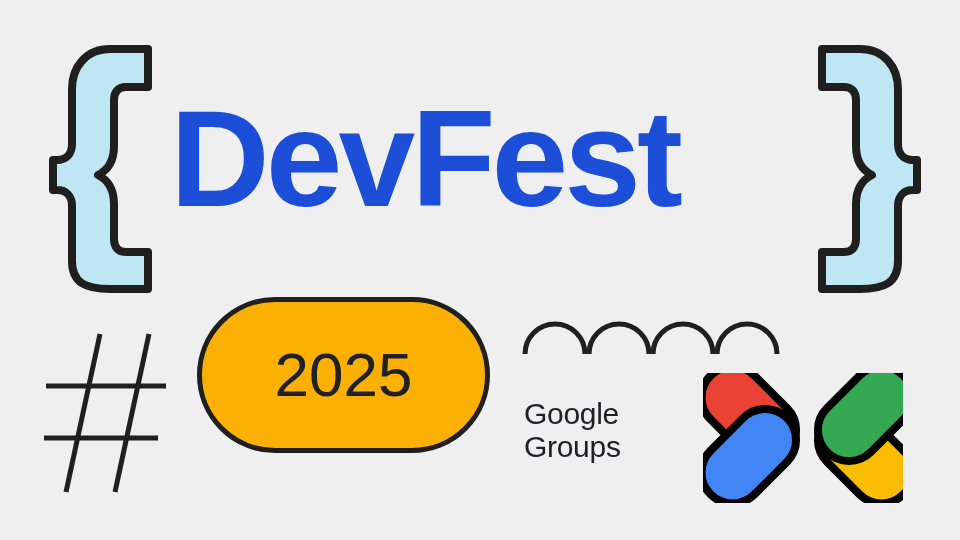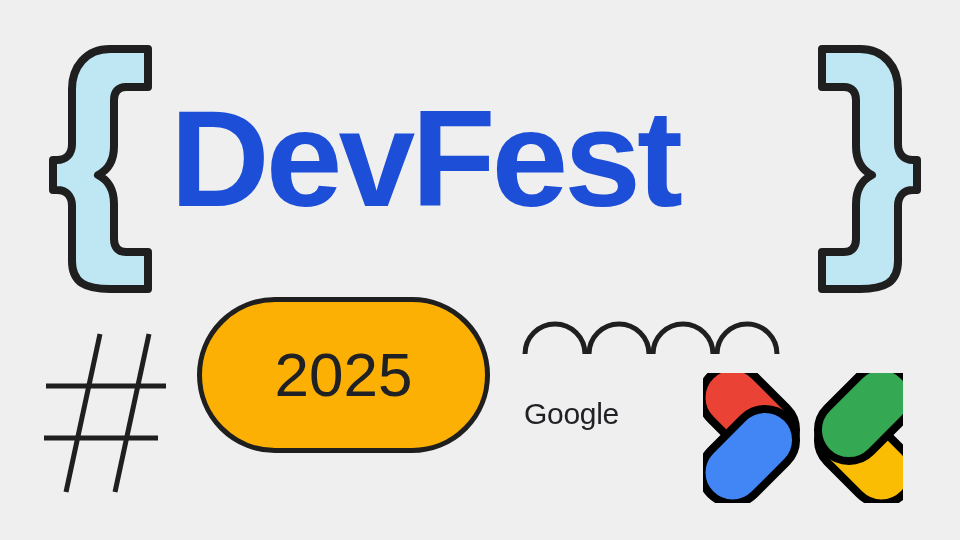--- a/index.html
+++ b/index.html
@@ -146,20 +146,21 @@
         <path d="M4 58 A30 30 0 0 1 64 58"></path>
         <path d="M68 58 A30 30 0 0 1 128 58"></path>
         <path d="M132 58 A30 30 0 0 1 192 58"></path>
         <path d="M196 58 A30 30 0 0 1 256 58"></path>
       </g>
     </svg>
   </div>
 
   <div class="gdg-text">
     <div>Google</div>
+    <div>Groups</div>
   </div>
 
   <div class="gdg-mark">
     <svg width="200" height="130" viewBox="0 0 200 130" xmlns="http://www.w3.org/2000/svg">
 
       <g stroke="#000000" stroke-width="8" stroke-linejoin="round">
         <rect x="36" y="8" width="62" height="108" rx="31" fill="#EA4335" transform="rotate(-45 67 62) translate(0 -30)"></rect>
         <rect x="36" y="8" width="62" height="108" rx="31" fill="#4285F4" transform="rotate(45 67 62) translate(0 30)"></rect>
       </g>
 

